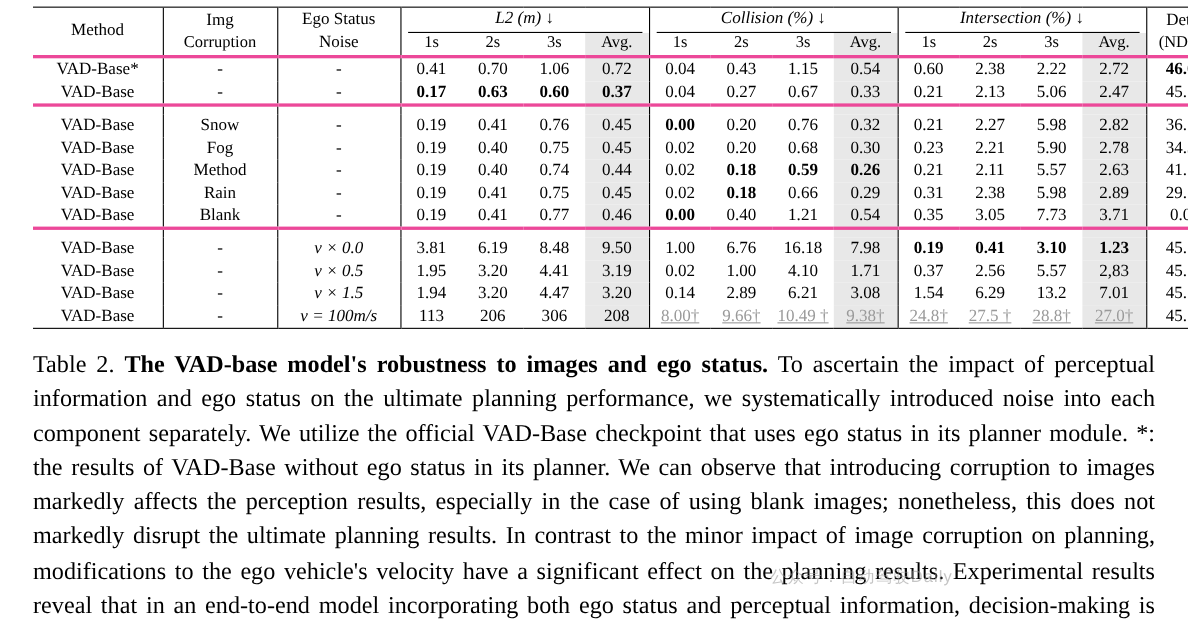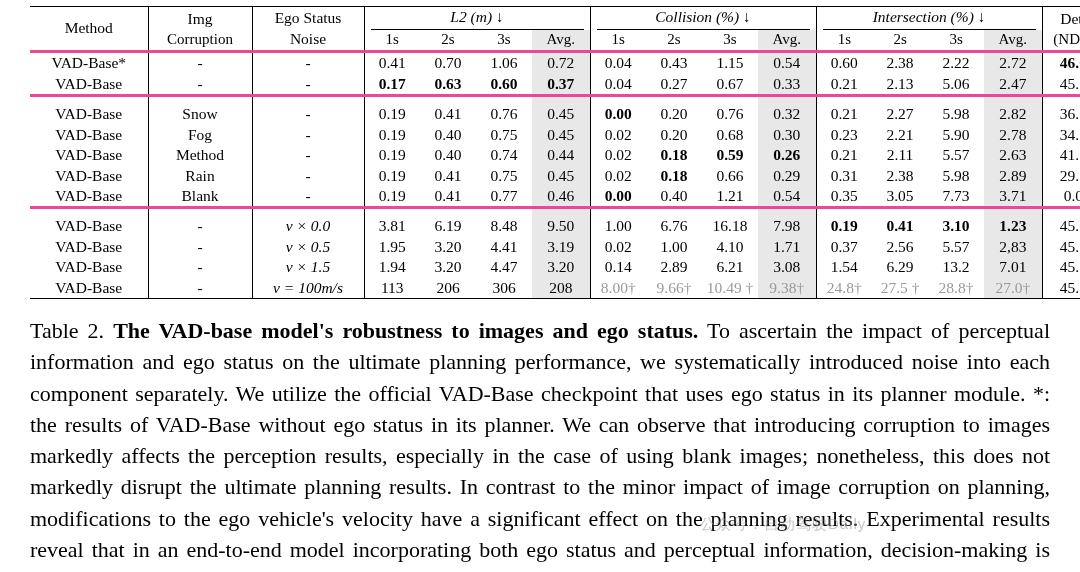--- a/index.html
+++ b/index.html
@@ -52,21 +52,21 @@
     display: block;
     border-bottom: 1px solid #000;
     margin: 2px 6px 0 6px;
     height: 0;
   }
 
   .method-col { text-align: left; padding-left: 14px; }
   td.cell { padding: 1.5px 3px; }
   .b { font-weight: bold; }
   .shade { background: #e8e8e8; margin-top: 24px; }
-  .gray { color: #9a9a9a; }
+  .gray { color: #9a9a9a; text-decoration: underline; }
   .ital { font-style: italic; }
 
   .spacer-row td { height: 7px; }
 
   
   .caption {
     width: 1020px;
     margin: 16px auto 0 auto;
     font-size: 22px;
     line-height: 1.42;

